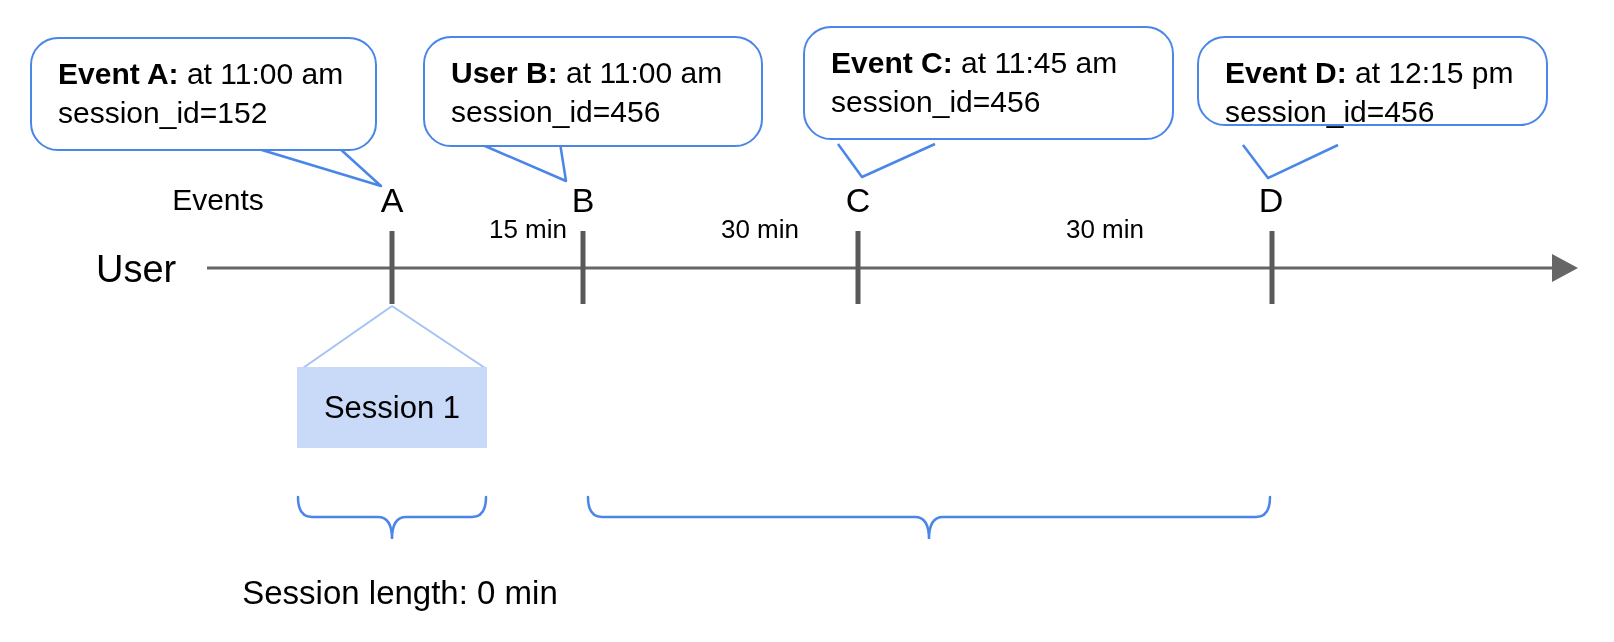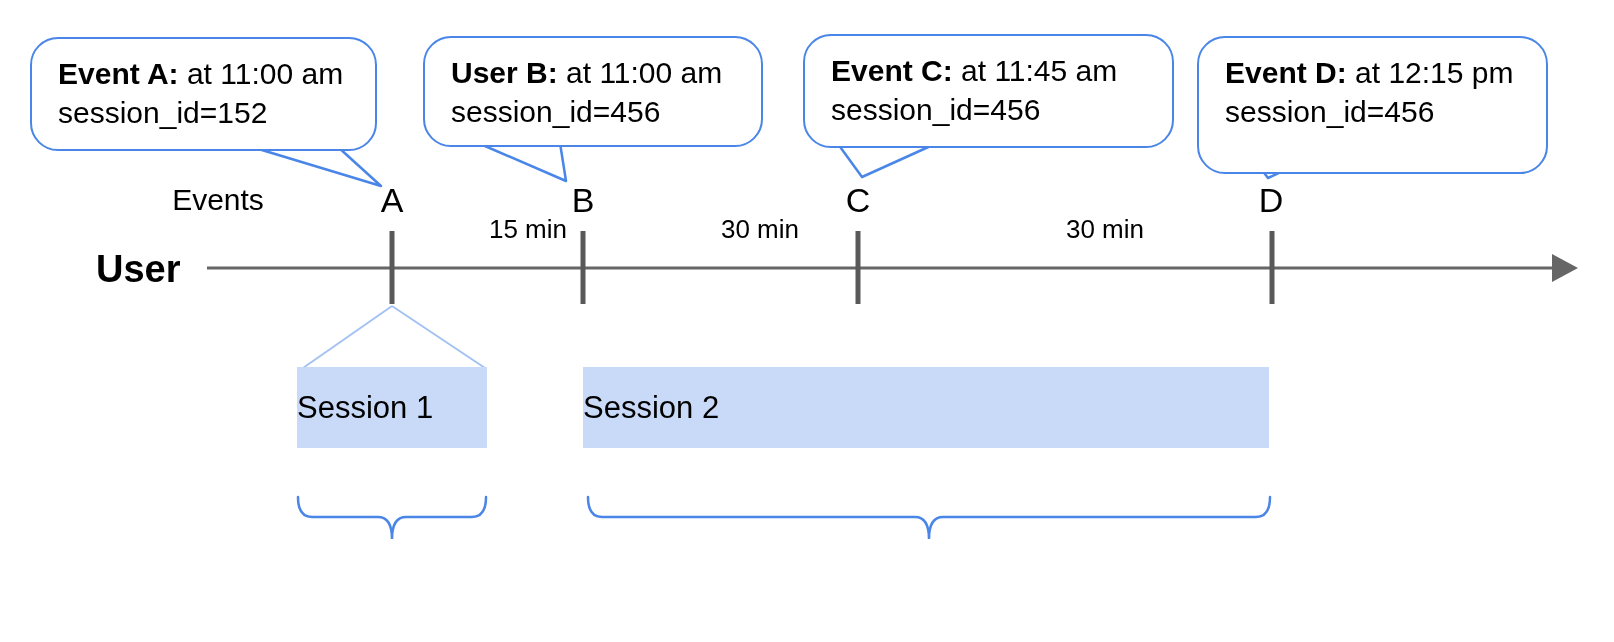--- a/index.html
+++ b/index.html
@@ -33,29 +33,29 @@
   .tail{fill:#ffffff;stroke:var(--accent);stroke-width:2.5;stroke-linejoin:round;}
   .funnel-line{stroke:var(--funnel);stroke-width:2;fill:none;}
   .axis{stroke:var(--line);stroke-width:3;}
   .arrowhead{fill:var(--line);stroke:none;}
   .tick{stroke:var(--tick);stroke-width:5;}
   .brace{stroke:var(--accent);stroke-width:2.5;fill:none;stroke-linecap:round;}
 
   
   .lbl{position:absolute;white-space:nowrap;}
   .events-label{left:218px;top:183px;font-size:30px;transform:translateX(-50%);}
-  .user-label{left:96px;top:248px;font-size:38px;font-weight:bold;}
+  .user-label{left:96px;top:248px;font-size:38px;}
   .marker{top:181px;font-size:34px;transform:translateX(-50%);}
   .interval{top:214px;font-size:26px;transform:translateX(-50%);margin-left:40px;}
 
   .session-box{
     position:absolute;
     top:367px;height:81px;
     background:var(--session-fill);
-    display:flex;align-items:center;justify-content:flex-start;
+    display:flex;align-items:center;justify-content:center;
     font-size:31px;
   }
   .session1{left:297px;width:190px;}
   .session2{left:583px;width:686px;}
 
   .length-label{top:574px;font-size:33px;transform:translateX(-50%);}
 </style>
 </head>
 <body>
 
@@ -86,43 +86,41 @@
   <div class="callout" style="left:30px;top:37px;width:347px;height:114px;">
     <div><span class="t">Event A:</span><span> at 11:00 am</span></div>
     <div>session_id=152</div>
   </div>
 
   <div class="callout" style="left:423px;top:36px;width:340px;height:111px;">
     <div><span class="t">User B:</span><span> at 11:00 am</span></div>
     <div>session_id=456</div>
   </div>
 
-  <div class="callout" style="left:803px;top:34px;width:371px;height:114px;">
+  <div class="callout" style="left:803px;top:26px;width:371px;height:114px;">
     <div><span class="t">Event C:</span><span> at 11:45 am</span></div>
     <div>session_id=456</div>
   </div>
 
-  <div class="callout" style="left:1197px;top:36px;width:351px;height:138px;">
+  <div class="callout" style="left:1197px;top:36px;width:351px;height:90px;">
     <div><span class="t">Event D:</span><span> at 12:15 pm</span></div>
     <div>session_id=456</div>
   </div>
 
   <div class="lbl events-label">Events</div>
   <div class="lbl user-label">User</div>
 
   <div class="lbl marker" style="left:392px;">A</div>
   <div class="lbl marker" style="left:583px;">B</div>
   <div class="lbl marker" style="left:858px;">C</div>
   <div class="lbl marker" style="left:1271px;">D</div>
 
   <div class="lbl interval" style="left:488px;">15 min</div>
   <div class="lbl interval" style="left:720px;">30 min</div>
   <div class="lbl interval" style="left:1065px;">30 min</div>
 
   <div class="session-box session1">
     <span>Session 1</span>
   </div>
-  <div class="session-box session2">
-    <span>Session 2</span>
-  </div>
 
+  <div class="lbl length-label" style="left:400px;">Session length: 0 min</div>
 
 </div>
 
 </body></html>

